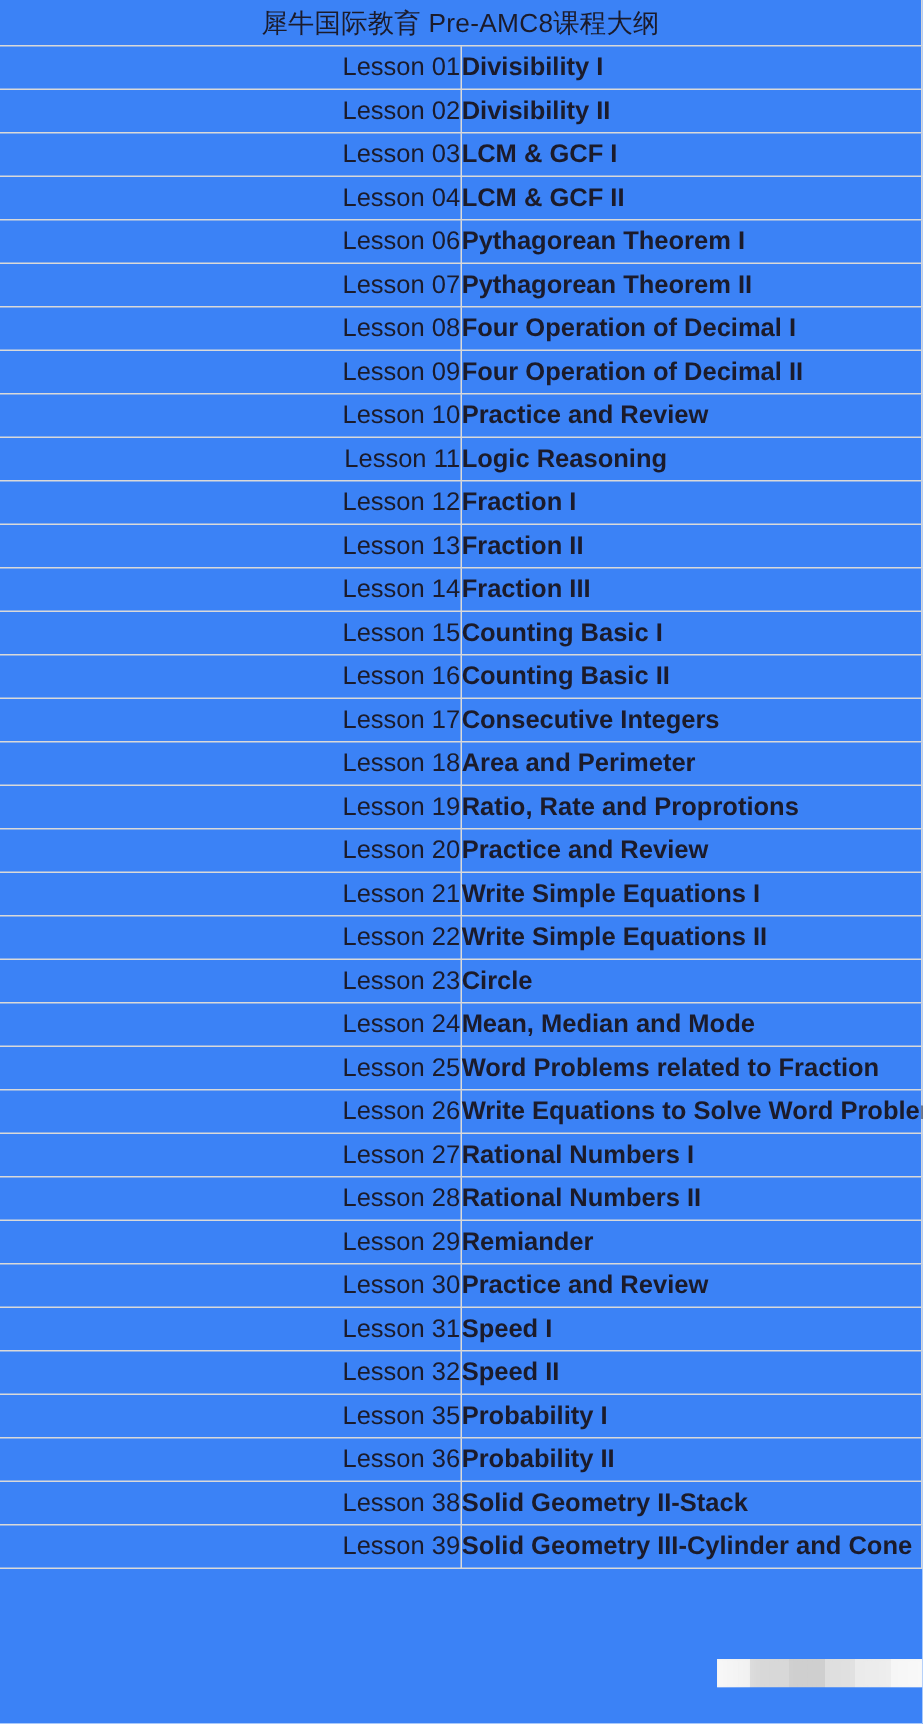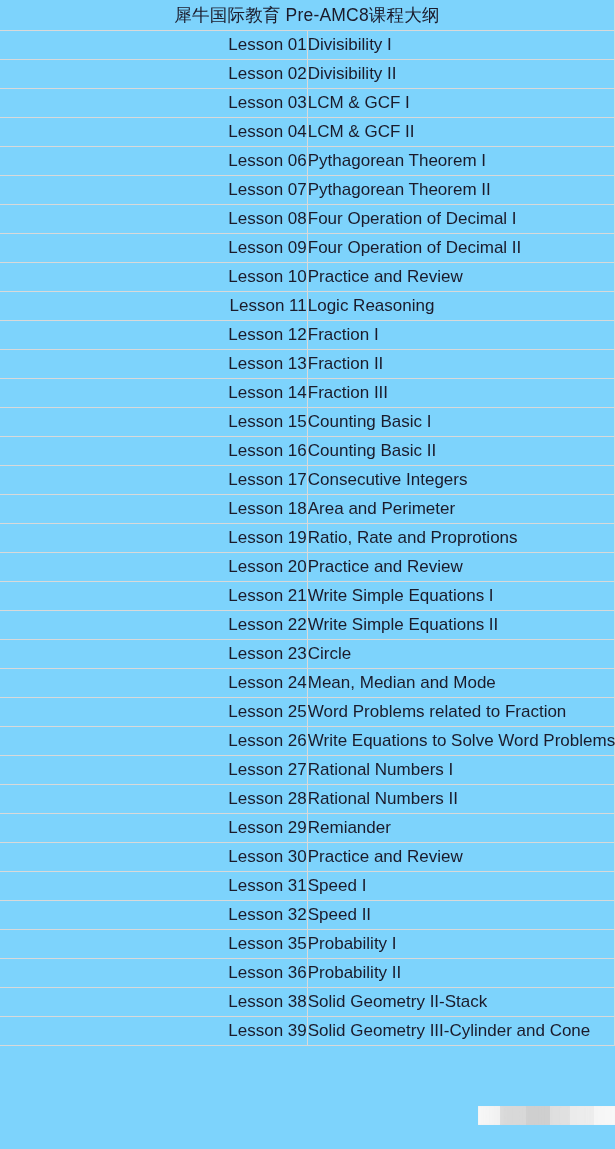--- a/index.html
+++ b/index.html
@@ -11,21 +11,21 @@
     width: 615px;
     height: 1149px;
     overflow: hidden;
     font-family: "Liberation Sans", sans-serif;
     color: #1b1b2b;
   }
   .sheet {
     width: 615px;
     height: 1149px;
     position: relative;
-    background: #7dd3fc;
+    background: #3b82f6;
     box-sizing: border-box;
   }
   table.outline {
     width: 615px;
     border-collapse: collapse;
     table-layout: fixed;
   }
   table.outline td {
     border: 1px solid #d9d9d9;
     border-left: none;
@@ -47,20 +47,21 @@
   }
   td.col-lesson {
     width: 184px;
     padding-left: 3px;
     text-align: right;
   }
   td.col-topic {
     width: 431px;
     padding-left: 8px;
     border-left: 1px solid #d9d9d9;
+    font-weight: bold;
   }
   .title-text {
     display: inline-block;
   }
   
   .redaction {
     position: absolute;
     left: 478px;
     top: 1106px;
     width: 137px;

